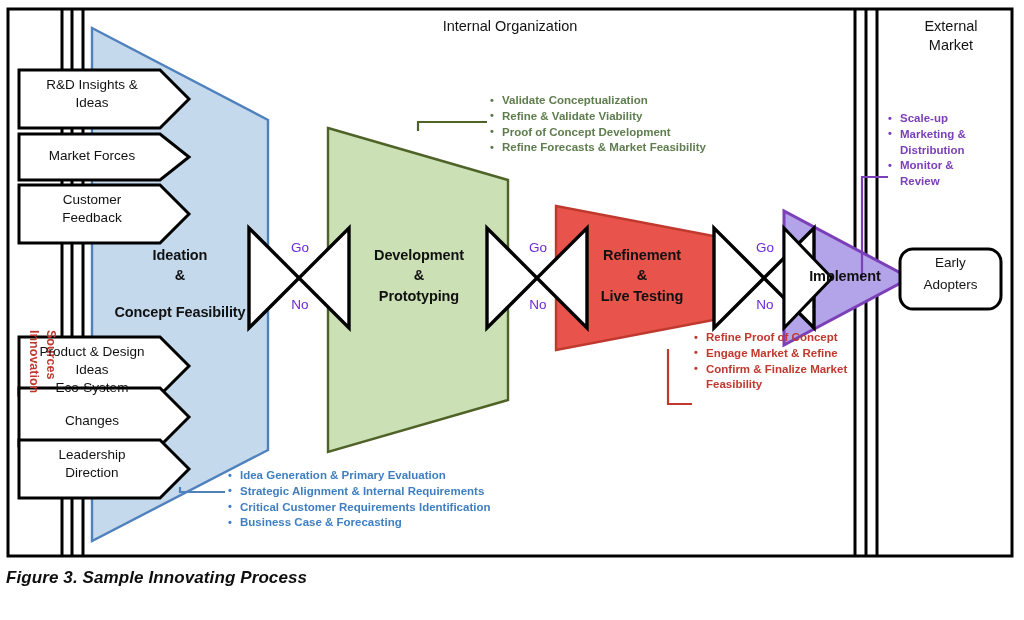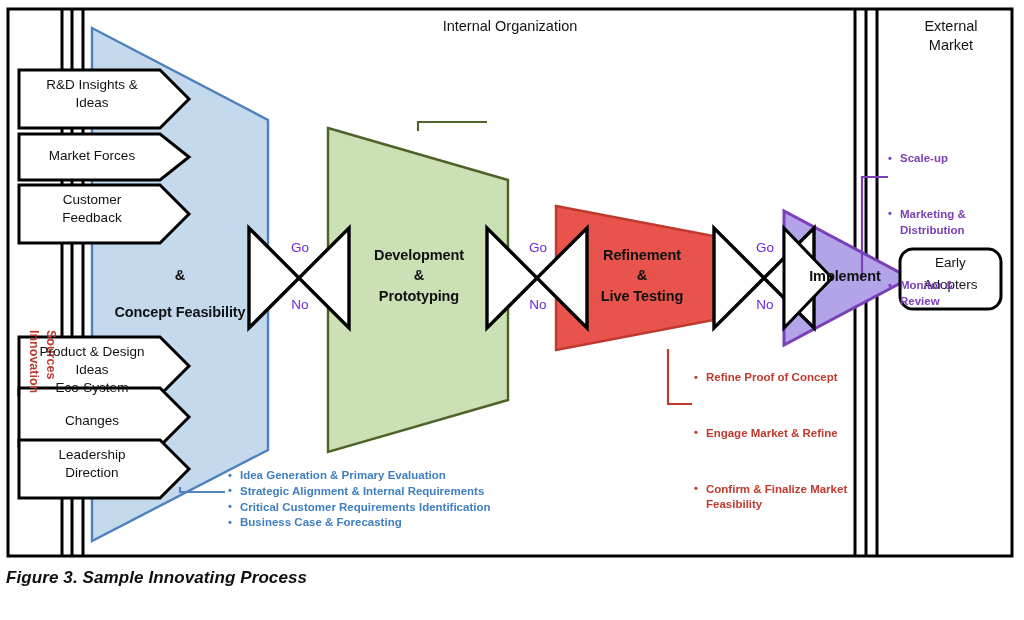--- a/index.html
+++ b/index.html
@@ -25,21 +25,21 @@
   .zone-title{font-size:14.5px;color:#141414;text-align:center;}
   .bullets{position:absolute;}
   .bullets ul{list-style:none;margin:0;padding:0;}
   .bullets li{
     font-size:11.5px;font-weight:bold;line-height:1.37;
     position:relative;padding-left:12px;white-space:nowrap;
   }
   .bullets li::before{
     content:"\2022";position:absolute;left:0;top:-0.5px;font-size:11px;
   }
-  .bullets.wrap li{white-space:normal;margin-top:40px;}
+  .bullets.wrap li{white-space:normal;}
   .b-green li{color:#5f7d4f;}
   .b-green li::before{color:#5f7d4f;}
   .b-blue li{color:#3f7fc1;}
   .b-blue li::before{color:#3f7fc1;}
   .b-red li{color:#c0392f;}
   .b-red li::before{color:#c0392f;}
   .b-purple li{color:#7b3fb8;}
   .b-purple li::before{color:#7b3fb8;}
 
   .vert-text{
@@ -147,20 +147,21 @@
 
   <div class="lbl arrow-label" style="left:17px;top:344px;width:150px;">Product &amp; Design</div>
   <div class="lbl arrow-label" style="left:19px;top:362px;width:146px;">Ideas</div>
 
   <div class="lbl arrow-label" style="left:19px;top:380px;width:146px;">Eco-System</div>
   <div class="lbl arrow-label" style="left:19px;top:413px;width:146px;">Changes</div>
 
   <div class="lbl arrow-label" style="left:19px;top:447px;width:146px;">Leadership</div>
   <div class="lbl arrow-label" style="left:19px;top:465px;width:146px;">Direction</div>
 
+  <div class="lbl stage-label" style="left:92px;top:247px;width:176px;">Ideation</div>
   <div class="lbl stage-label" style="left:92px;top:267px;width:176px;">&amp;</div>
   <div class="lbl stage-label" style="left:86px;top:304px;width:188px;">Concept Feasibility</div>
 
   <div class="lbl stage-label" style="left:330px;top:247px;width:178px;">Development</div>
   <div class="lbl stage-label" style="left:330px;top:267px;width:178px;">&amp;</div>
   <div class="lbl stage-label" style="left:330px;top:288px;width:178px;">Prototyping</div>
 
   <div class="lbl stage-label" style="left:560px;top:247px;width:164px;">Refinement</div>
   <div class="lbl stage-label" style="left:560px;top:267px;width:164px;">&amp;</div>
   <div class="lbl stage-label" style="left:560px;top:288px;width:164px;">Live Testing</div>
@@ -172,20 +173,28 @@
 
   <div class="lbl gate-label" style="left:516px;top:240px;width:44px;">Go</div>
   <div class="lbl gate-label" style="left:516px;top:297px;width:44px;">No</div>
 
   <div class="lbl gate-label" style="left:743px;top:240px;width:44px;">Go</div>
   <div class="lbl gate-label" style="left:743px;top:297px;width:44px;">No</div>
 
   <div class="early" style="left:900px;top:255px;width:101px;">Early</div>
   <div class="early" style="left:900px;top:277px;width:101px;">Adopters</div>
 
+  <div class="bullets b-green" style="left:490px;top:93px;">
+    <ul>
+      <li>Validate Conceptualization</li>
+      <li>Refine &amp; Validate Viability</li>
+      <li>Proof of Concept Development</li>
+      <li>Refine Forecasts &amp; Market Feasibility</li>
+    </ul>
+  </div>
 
   <div class="bullets b-blue" style="left:228px;top:468px;">
     <ul>
       <li>Idea Generation &amp; Primary Evaluation</li>
       <li>Strategic Alignment &amp; Internal Requirements</li>
       <li>Critical Customer Requirements Identification</li>
       <li>Business Case &amp; Forecasting</li>
     </ul>
   </div>
 

